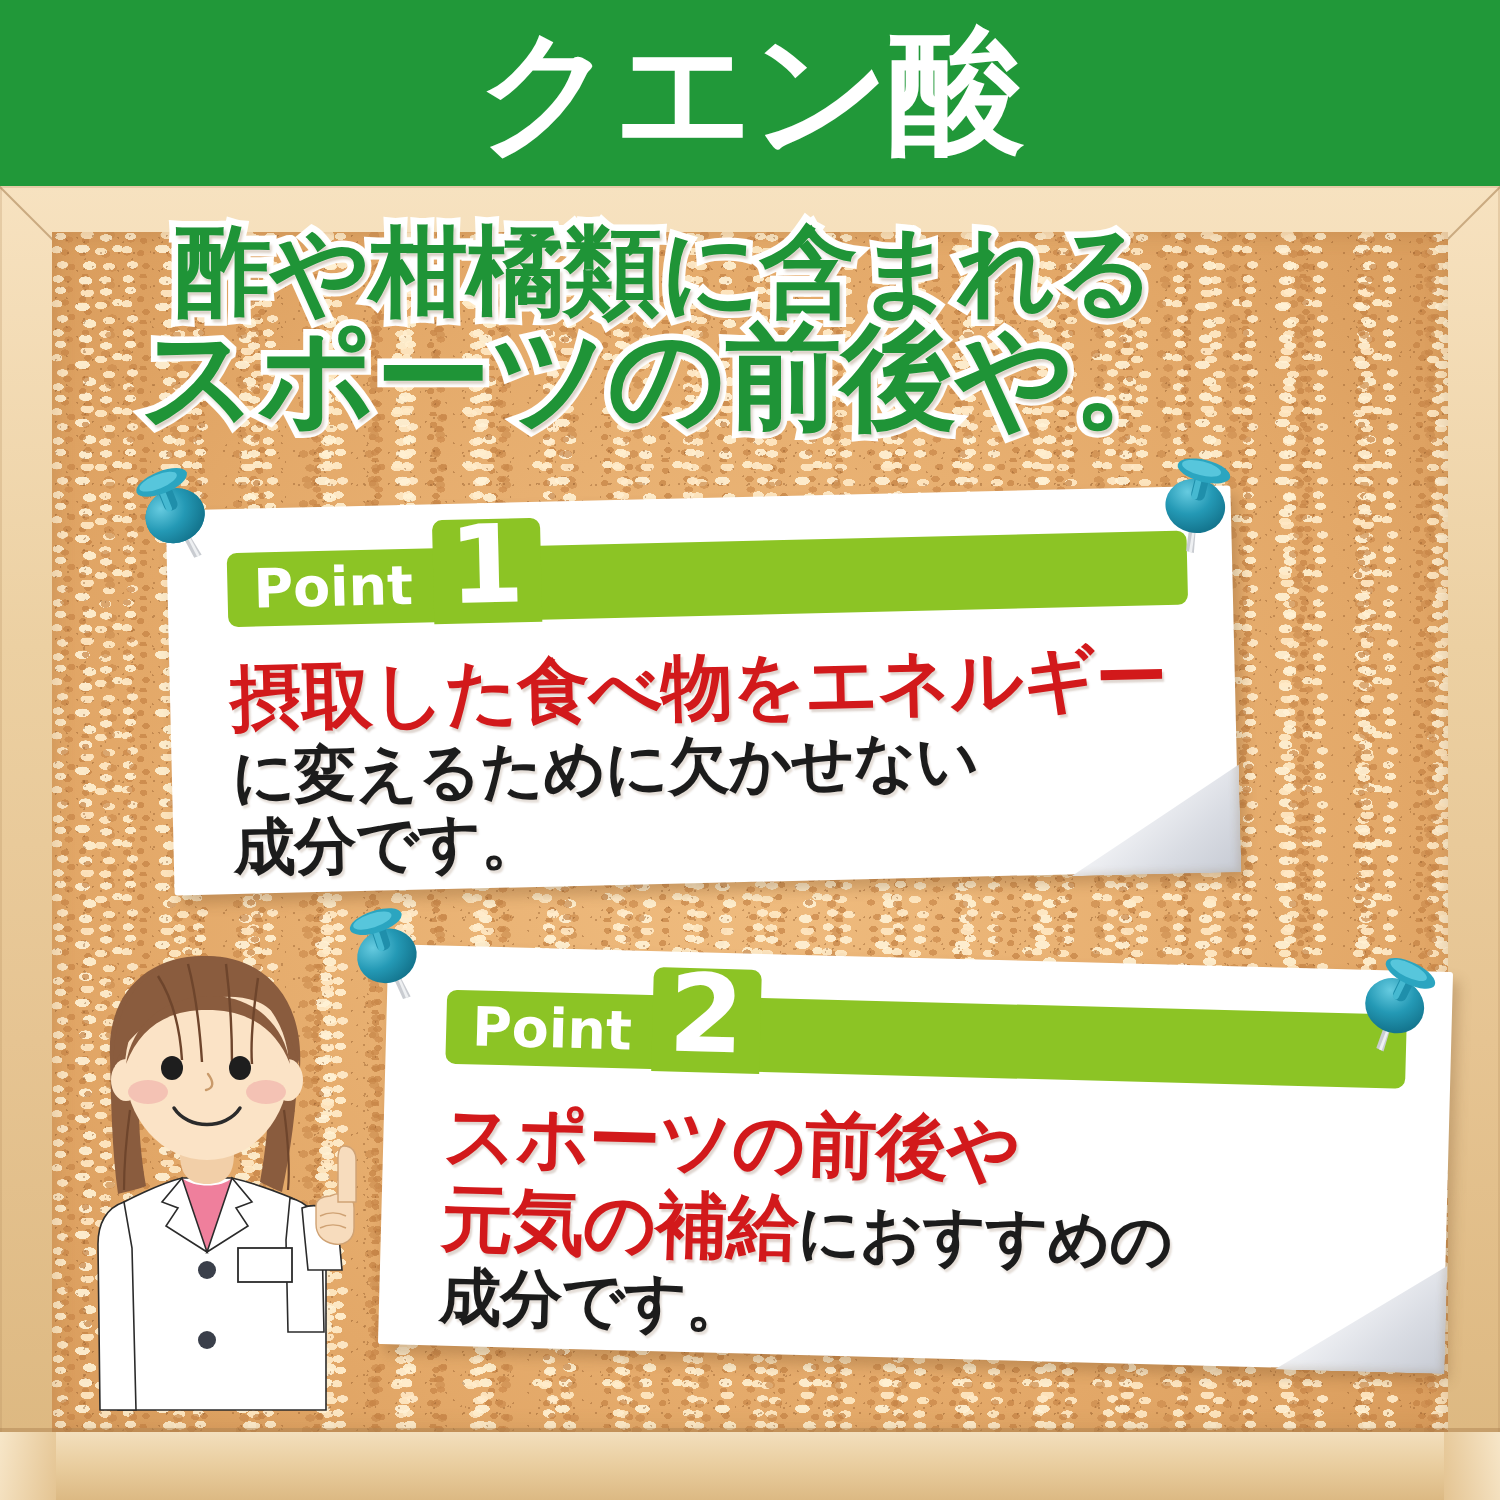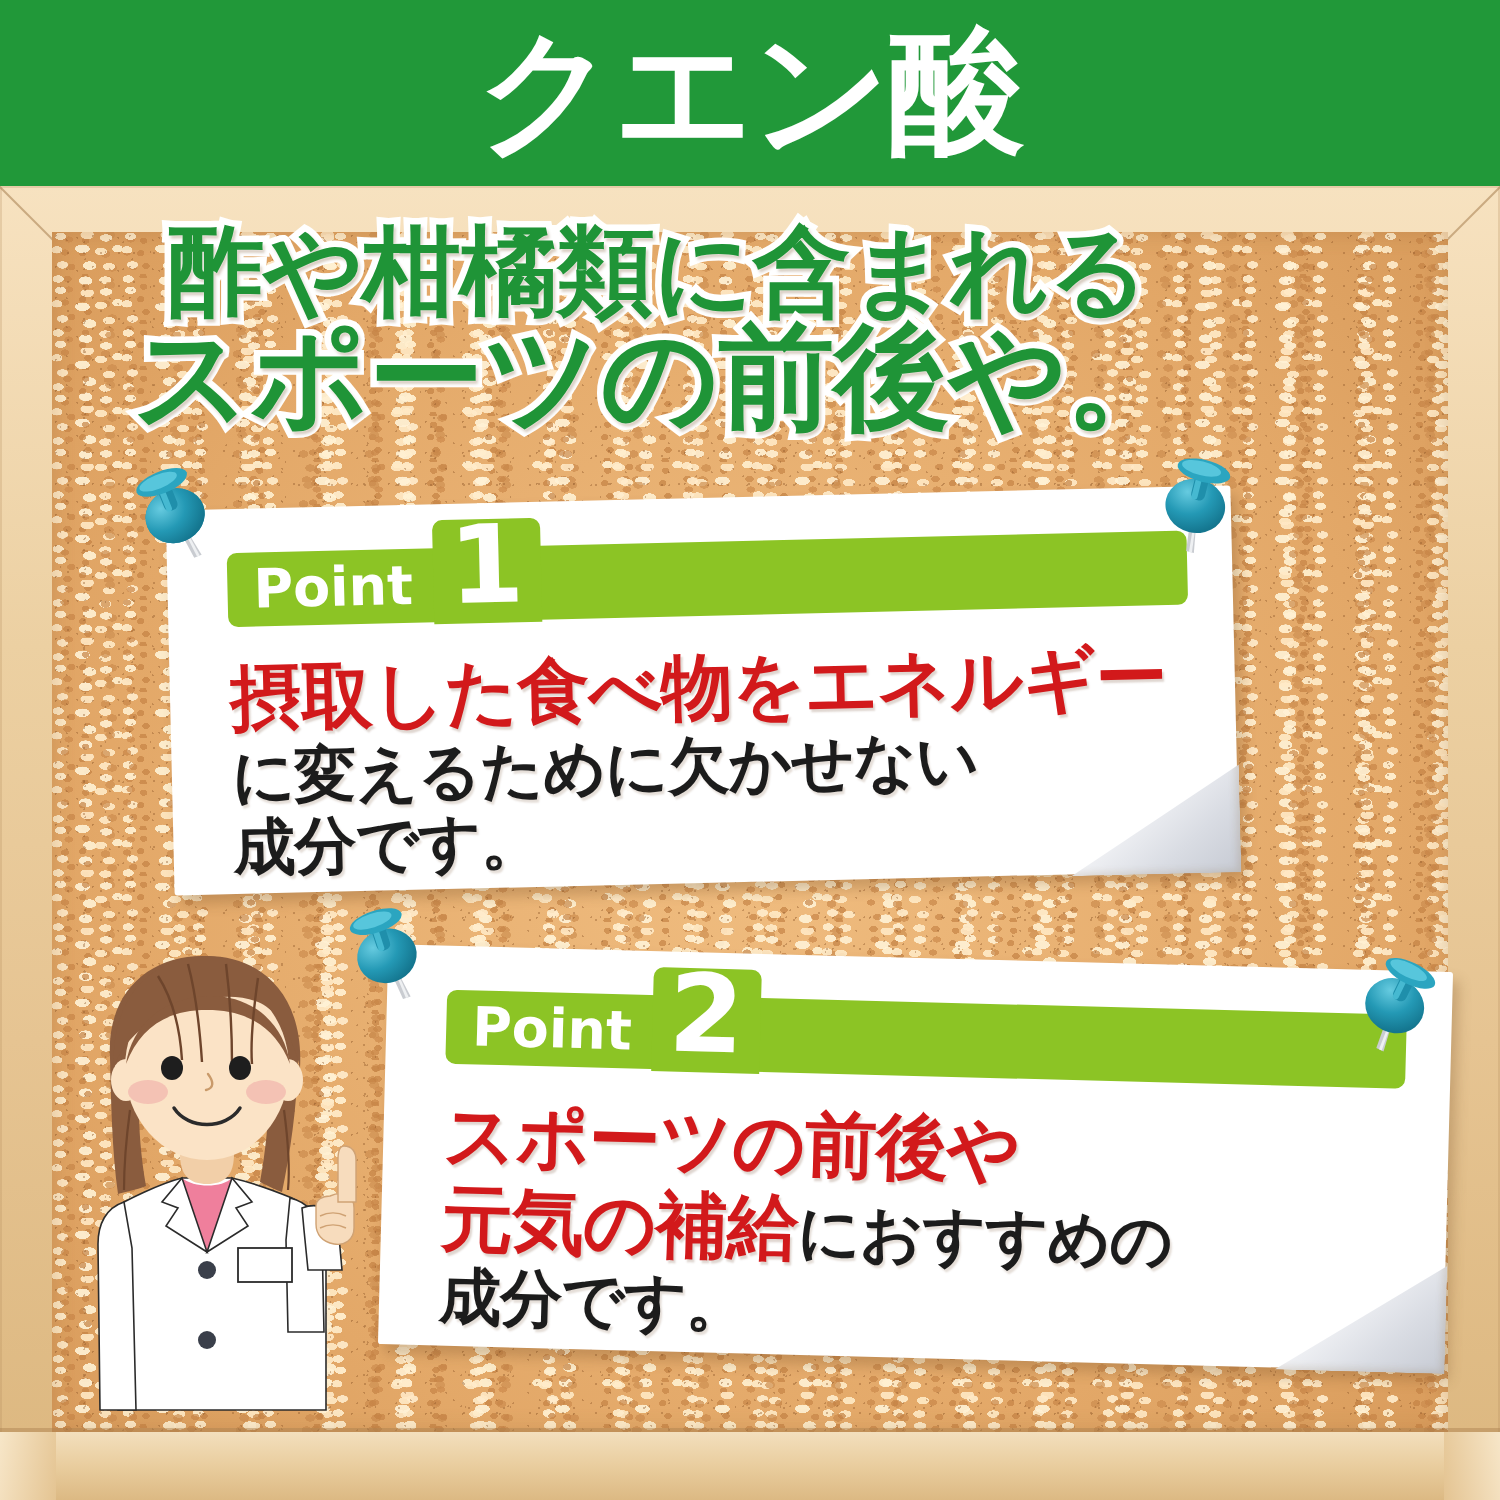--- a/index.html
+++ b/index.html
@@ -135,21 +135,21 @@
       radial-gradient(circle 2px at 19% 57%, rgba(140,86,40,.7) 0 50%, transparent 52%),
       radial-gradient(circle 2px at 48% 73%, rgba(140,86,40,.7) 0 50%, transparent 52%),
       radial-gradient(circle 2px at 71% 88%, rgba(140,86,40,.7) 0 50%, transparent 52%),
       radial-gradient(circle 2px at 92% 63%, rgba(140,86,40,.7) 0 50%, transparent 52%);
     background-size: 37px 31px, 43px 29px, 41px 33px, 39px 27px, 45px 35px, 33px 29px, 47px 31px, 35px 33px;
   }
 
   
   .subtitle {
     position: absolute;
-    left: 9px; top: 222px;
+    left: 16px; top: 222px;
     width: 1296px;
     text-align: center;
     color: #1f9437;
     font-weight: 700;
     line-height: 1.02;
     letter-spacing: -1px;
     z-index: 6;
   }
   .subtitle .ln {
     display: block;

